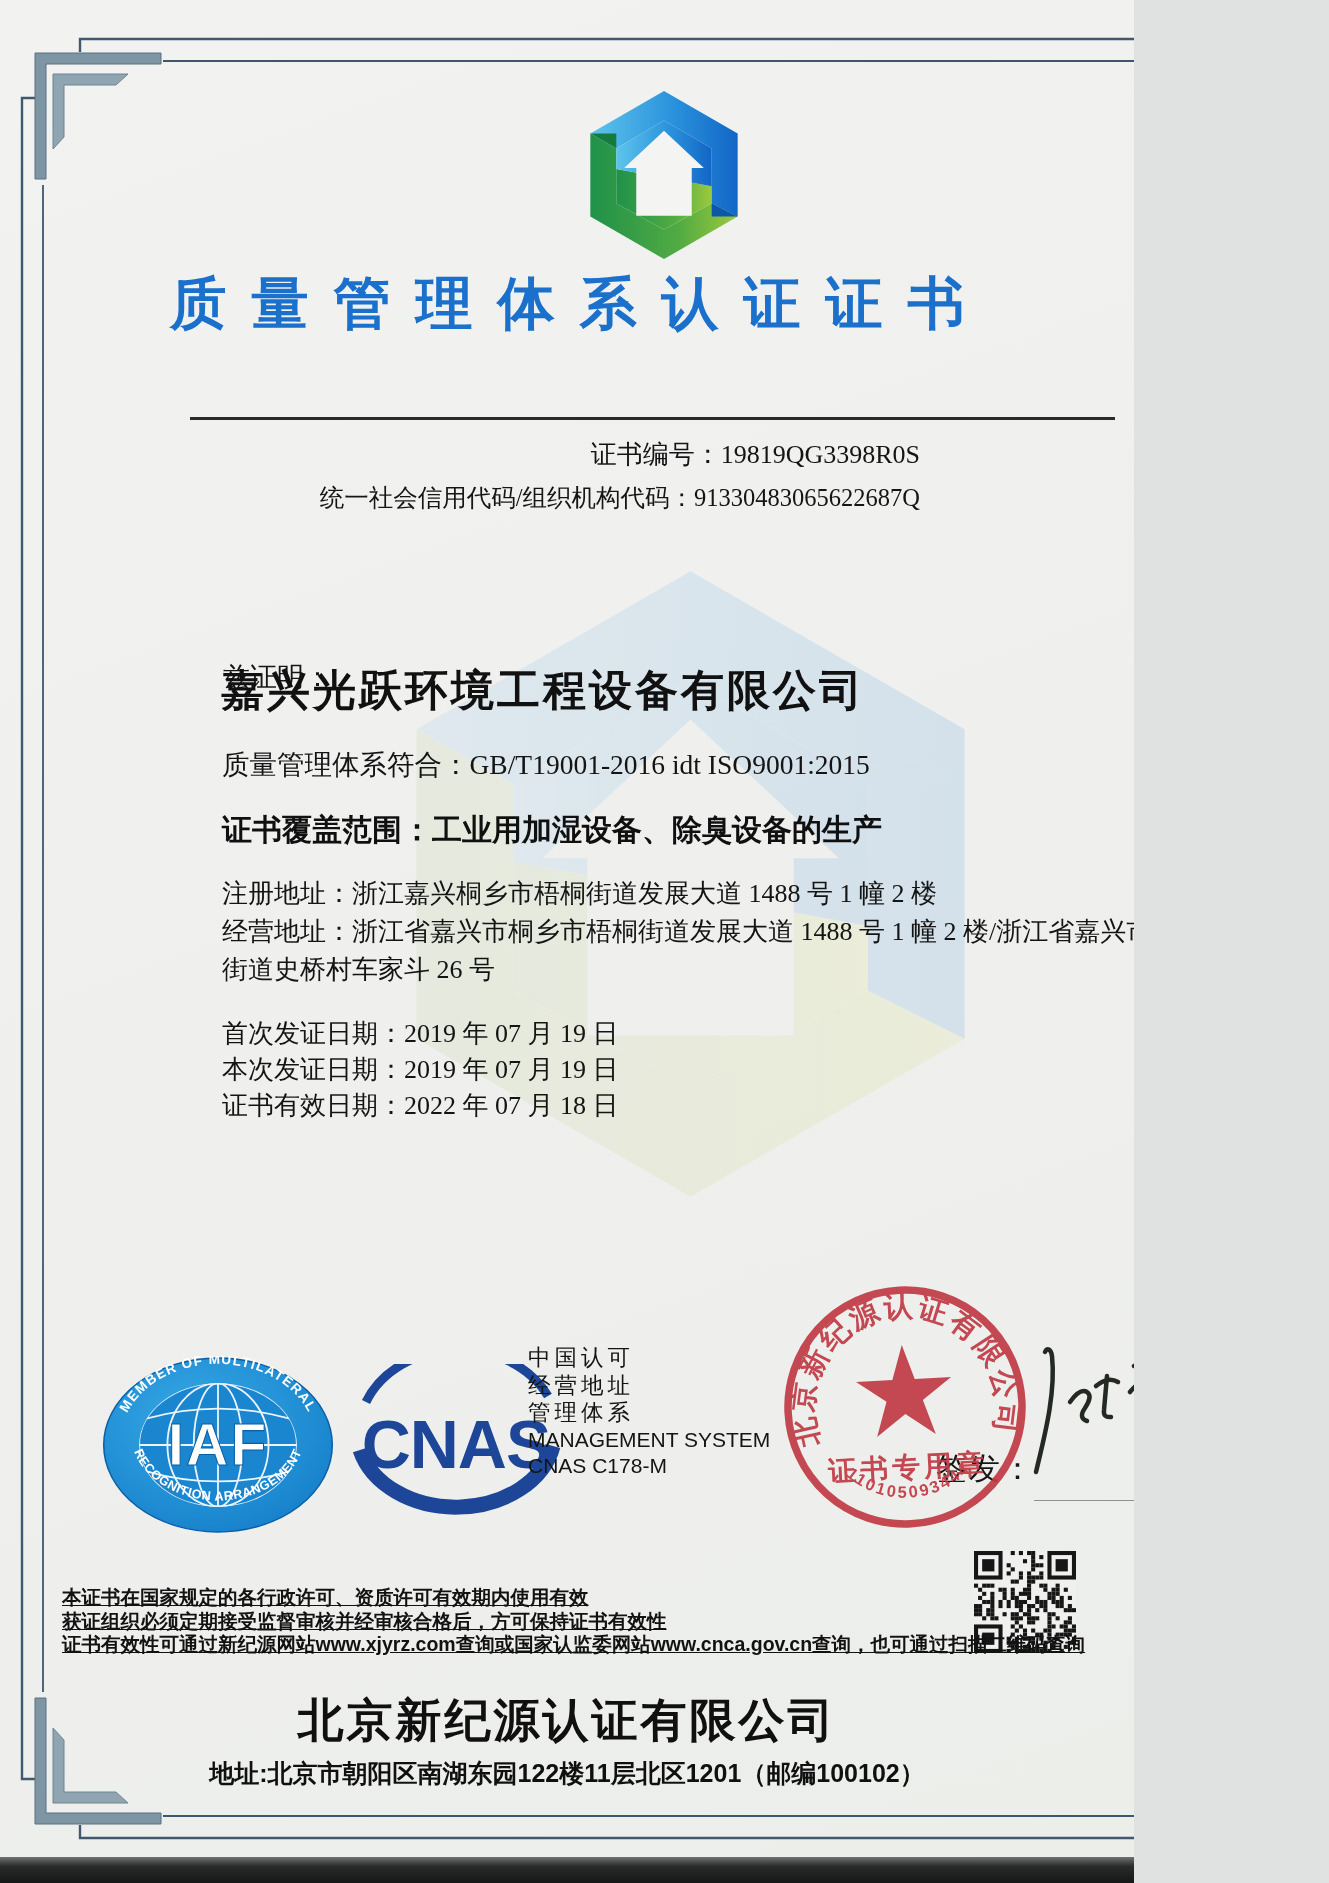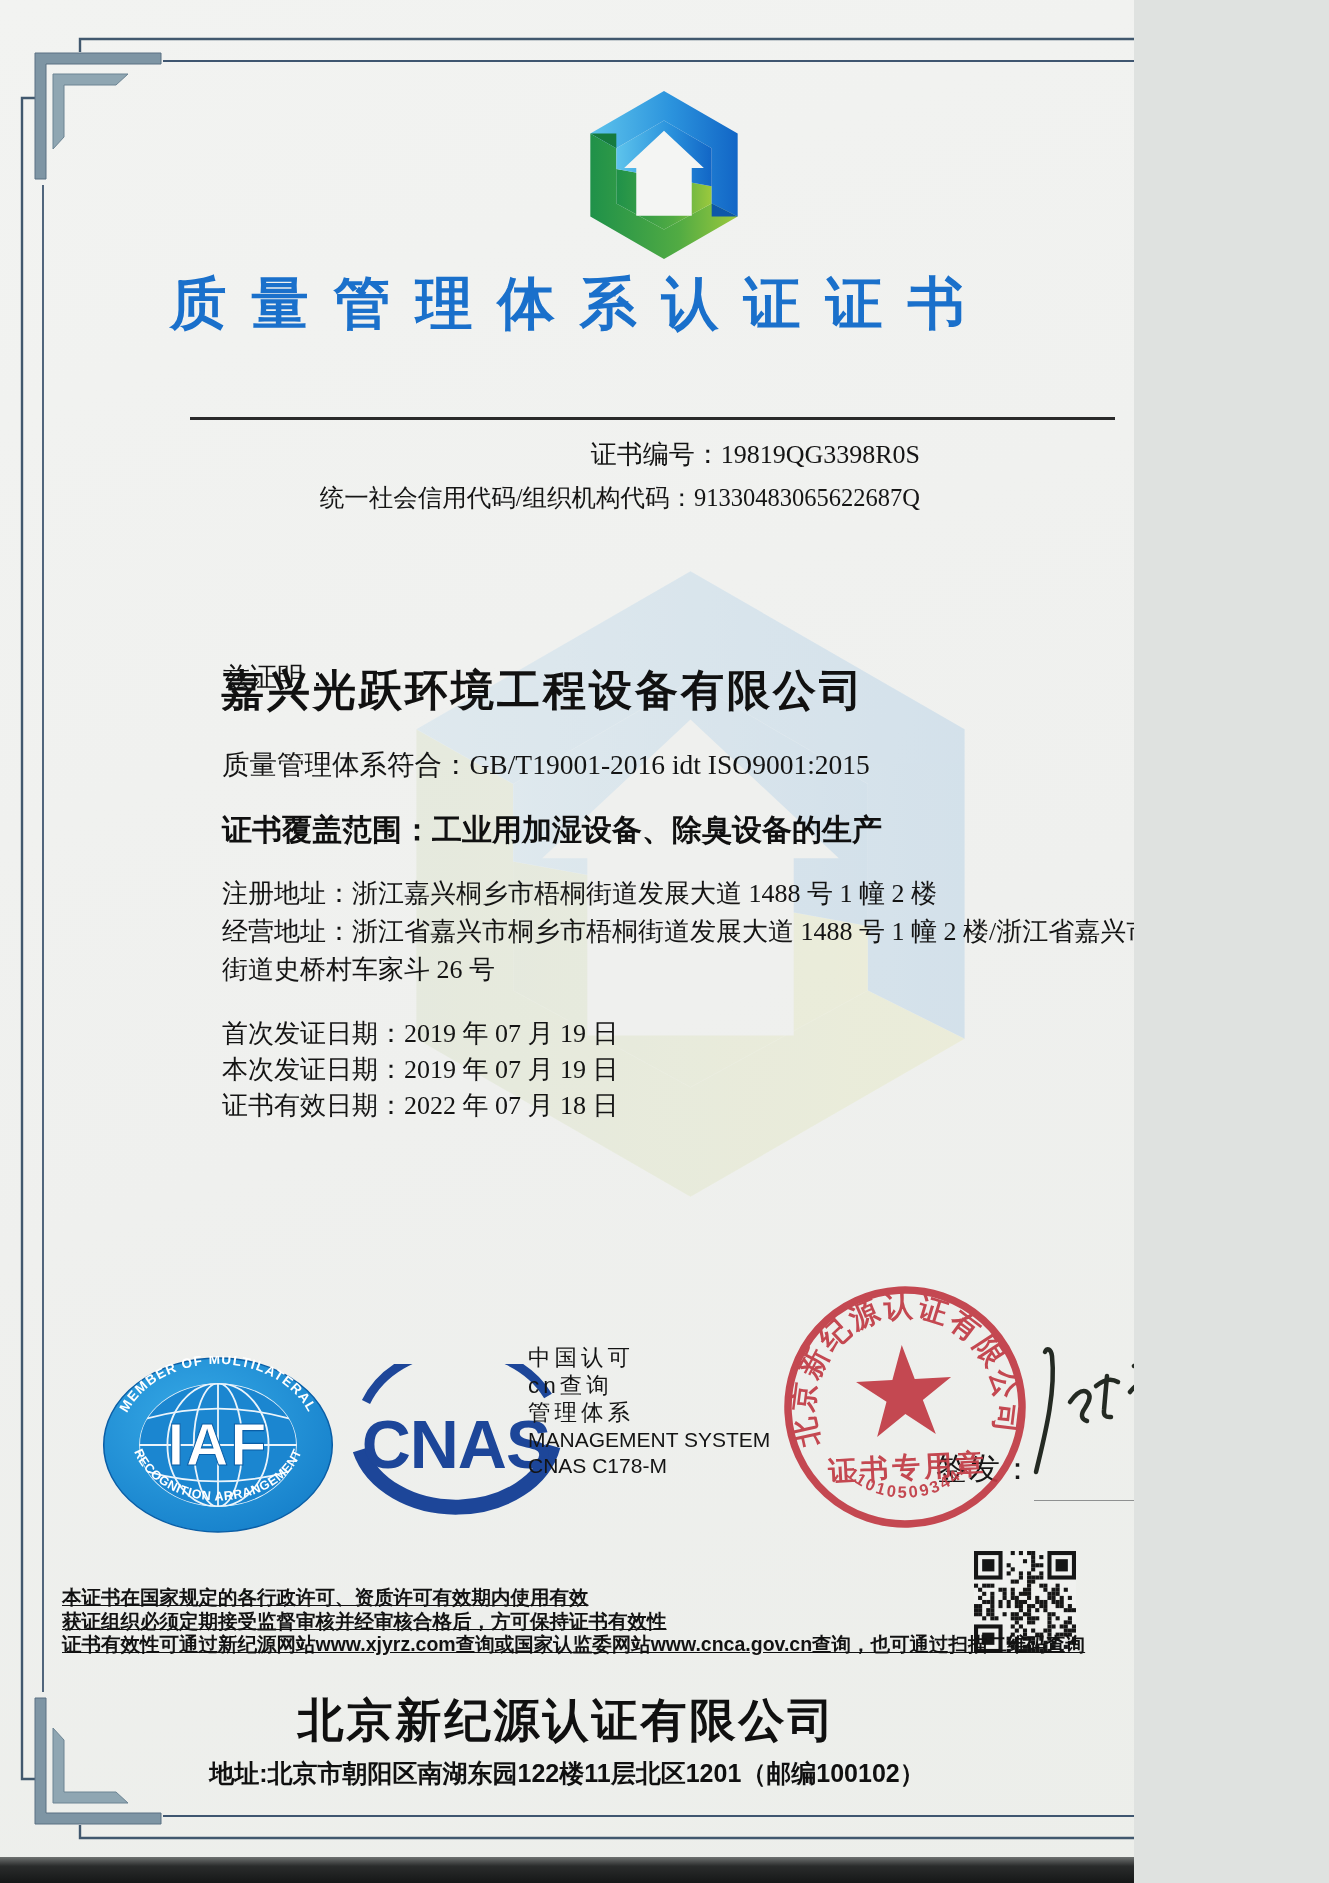--- a/index.html
+++ b/index.html
@@ -166,21 +166,21 @@
   </svg>
 
   <svg class="abs" style="left:350px;top:1364px;z-index:3;" width="212" height="160" viewBox="0 0 212 160">
     <path d="M16,38 A 100,84 0 0 1 198,32" stroke="#1d4699" stroke-width="9" fill="none"></path>
     <path d="M10,86 A 99,76 0 0 0 203,82" stroke="#1d4699" stroke-width="15" fill="none"></path>
     <text x="106" y="104" text-anchor="middle" font-size="68" font-weight="700" fill="#1d4699" letter-spacing="-1">CNAS</text>
   </svg>
 
   <div class="abs cnas-cn sans">
     <div class="zh">中国认可</div>
-    <div class="zh">cn查询</div>
+    <div class="zh">经营地址</div>
     <div class="zh">管理体系</div>
     <div class="en">MANAGEMENT SYSTEM</div>
     <div class="en">CNAS C178-M</div>
   </div>
 
   <svg class="abs" style="left:774px;top:1276px;z-index:5;opacity:0.92;" width="262" height="262" viewBox="-131 -131 262 262">
     <defs>
       <path id="sealTop" d="M -86,34 A 92,92 0 1 1 86,34"></path>
       <path id="sealBot" d="M -74,52 A 90,90 0 0 0 74,52"></path>
     </defs>

